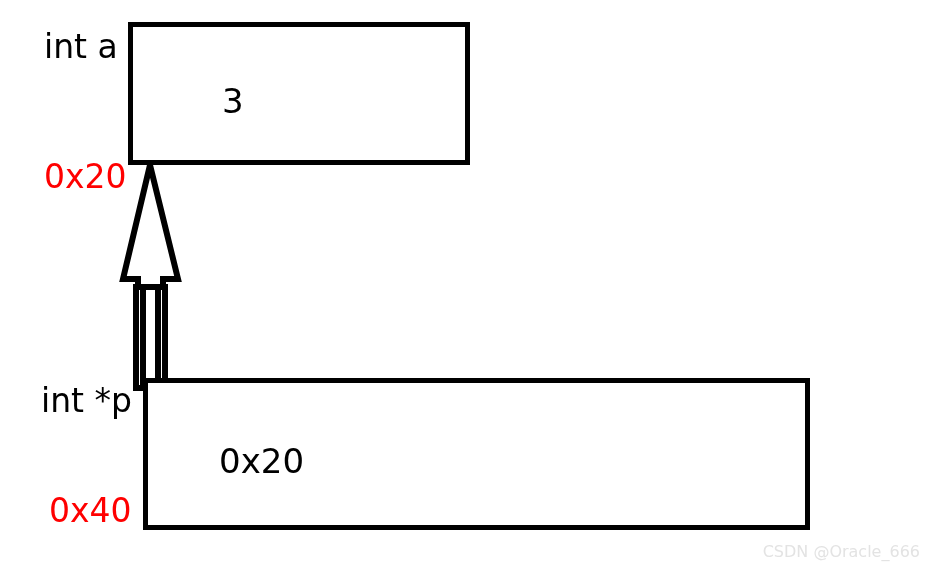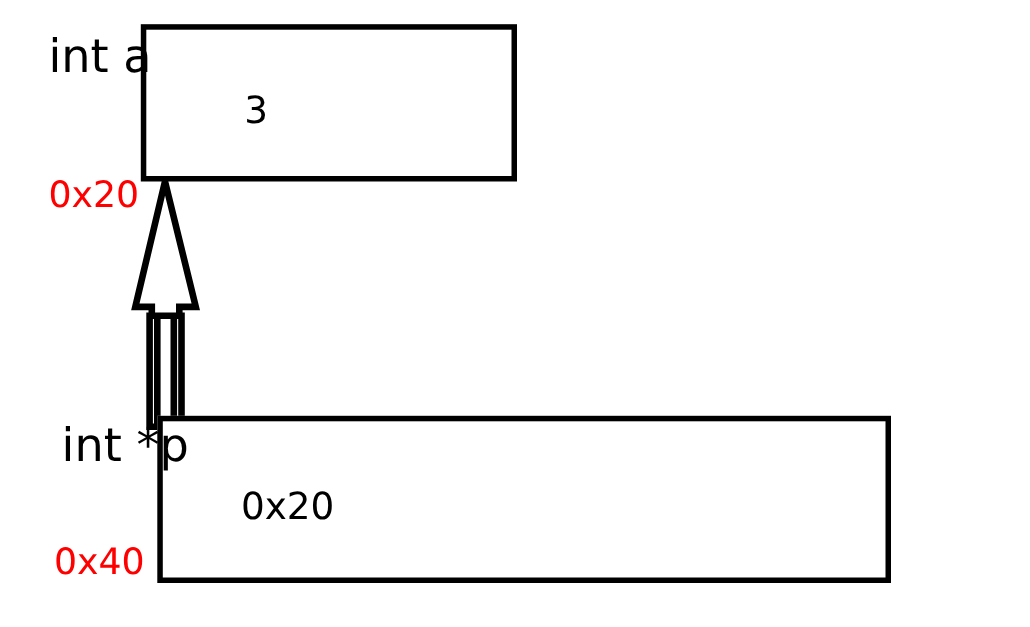--- a/index.html
+++ b/index.html
@@ -52,30 +52,30 @@
   }
   #value-p {
     left: 219px;
     top: 444px;
   }
 
   
   .var-label {
     position: absolute;
     color: #000000;
-    font-size: 42px;
+    font-size: 33px;
     line-height: 1;
     white-space: nowrap;
   }
   #label-int-a {
     left: 44px;
     top: 30px;
   }
   #label-int-p {
-    left: 56px;
+    left: 41px;
     top: 384px;
   }
 
   
   .addr-label {
     position: absolute;
     color: #ff0000;
     font-size: 33px;
     line-height: 1;
     white-space: nowrap;
@@ -152,14 +152,15 @@
   </div>
 
   <div class="mem-box" id="box-p"></div>
 
   <div class="box-value" id="value-p">0x20</div>
 
   <div class="var-label" id="label-int-p">int *p</div>
 
   <div class="addr-label" id="addr-p">0x40</div>
 
+  <div id="watermark">CSDN @Oracle_666</div>
 
 </div>
 
 </body></html>

